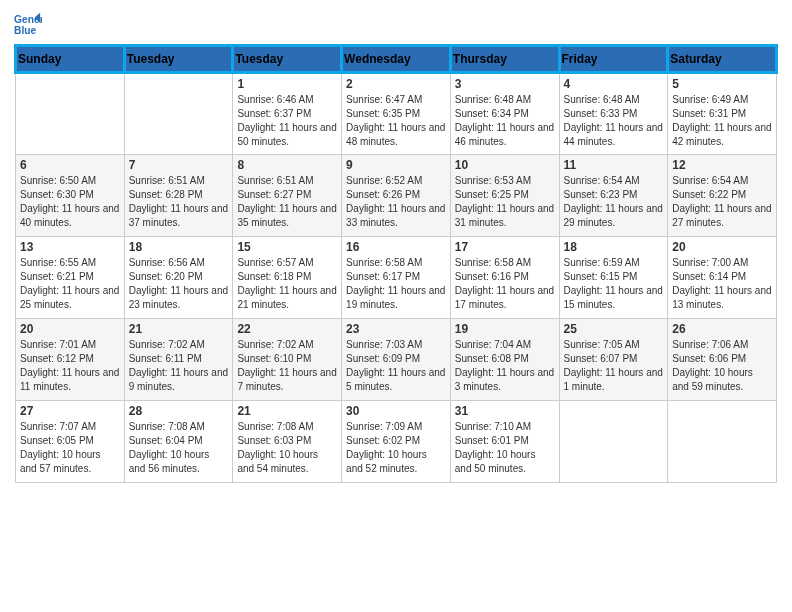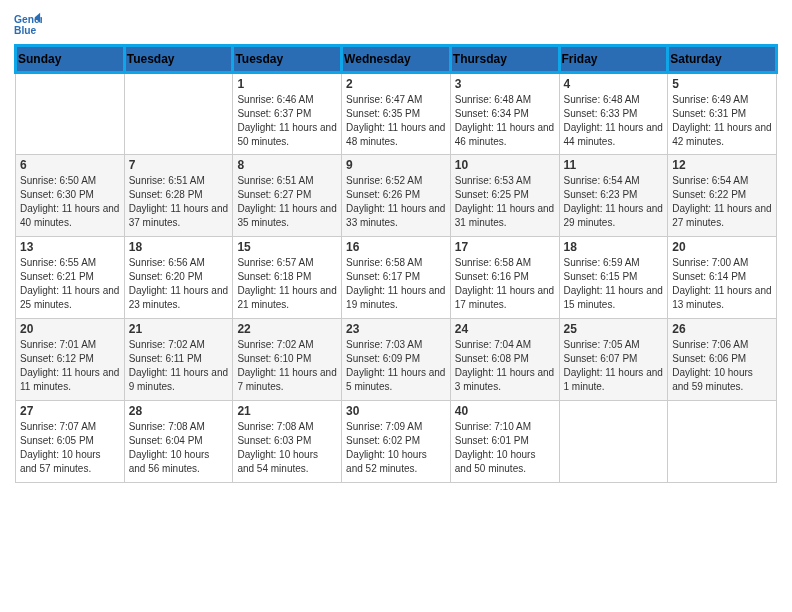--- a/index.html
+++ b/index.html
@@ -210,21 +210,21 @@
           </td>
           <td>
             <div class="day-number">22</div>
             <div class="day-info">Sunrise: 7:02 AM<br>Sunset: 6:10 PM<br>Daylight: 11 hours and 7 minutes.</div>
           </td>
           <td>
             <div class="day-number">23</div>
             <div class="day-info">Sunrise: 7:03 AM<br>Sunset: 6:09 PM<br>Daylight: 11 hours and 5 minutes.</div>
           </td>
           <td>
-            <div class="day-number">24</div>
+            <div class="day-number">19</div>
             <div class="day-info">Sunrise: 7:04 AM<br>Sunset: 6:08 PM<br>Daylight: 11 hours and 3 minutes.</div>
           </td>
           <td>
             <div class="day-number">25</div>
             <div class="day-info">Sunrise: 7:05 AM<br>Sunset: 6:07 PM<br>Daylight: 11 hours and 1 minute.</div>
           </td>
           <td>
             <div class="day-number">26</div>
             <div class="day-info">Sunrise: 7:06 AM<br>Sunset: 6:06 PM<br>Daylight: 10 hours and 59 minutes.</div>
           </td>
@@ -240,21 +240,21 @@
           </td>
           <td>
             <div class="day-number">21</div>
             <div class="day-info">Sunrise: 7:08 AM<br>Sunset: 6:03 PM<br>Daylight: 10 hours and 54 minutes.</div>
           </td>
           <td>
             <div class="day-number">30</div>
             <div class="day-info">Sunrise: 7:09 AM<br>Sunset: 6:02 PM<br>Daylight: 10 hours and 52 minutes.</div>
           </td>
           <td>
-            <div class="day-number">40</div>
+            <div class="day-number">31</div>
             <div class="day-info">Sunrise: 7:10 AM<br>Sunset: 6:01 PM<br>Daylight: 10 hours and 50 minutes.</div>
           </td>
           <td class="empty-cell"></td>
           <td class="empty-cell"></td>
         </tr>
       </tbody>
   </table>
 </div>
 
 </body></html>

